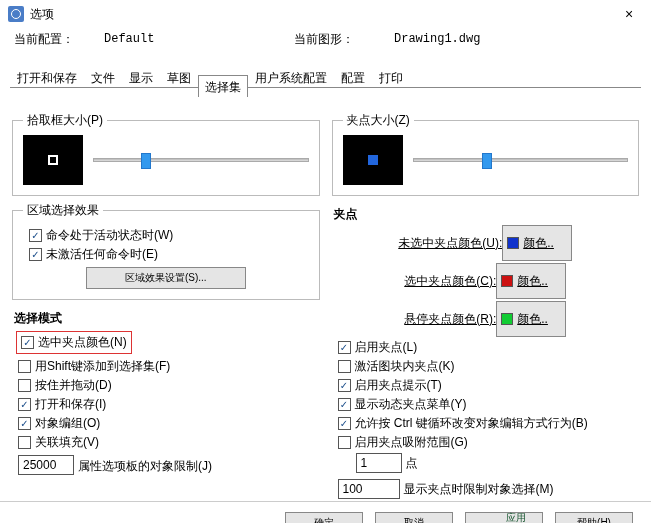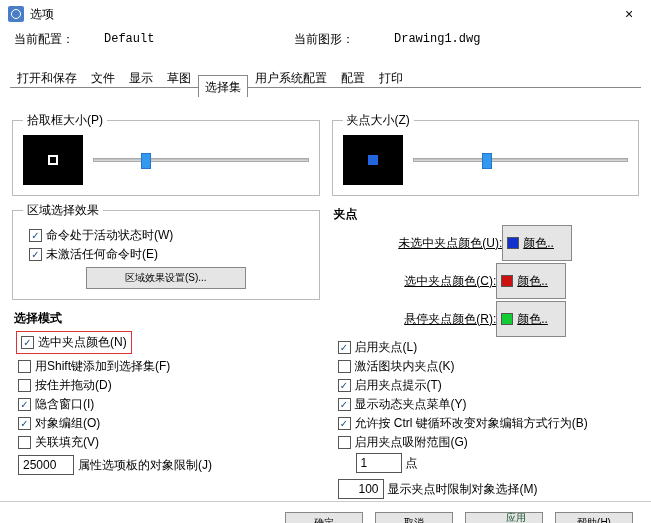--- a/index.html
+++ b/index.html
@@ -105,31 +105,31 @@
       <div class="chkrow">
           <span class="chk"></span>
           <span>用Shift键添加到选择集(F)</span>
         </div>
       <div class="chkrow">
           <span class="chk"></span>
           <span>按住并拖动(D)</span>
         </div>
       <div class="chkrow">
           <span class="chk on"></span>
-          <span>隐含窗口(I)</span>
+          <span>打开和保存(I)</span>
         </div>
       <div class="chkrow">
           <span class="chk on"></span>
           <span>对象编组(O)</span>
         </div>
       <div class="chkrow">
           <span class="chk"></span>
           <span>关联填充(V)</span>
         </div>
-      <div class="chkrow" style="margin-top:4px;">
+      <div class="chkrow" style="margin-top:4px;align-items:flex-end;">
         <input class="txtin" value="25000" style="">
         <span>属性选项板的对象限制(J)</span>
       </div>
     </div>
   </div>
 
   <div class="col">
     <fieldset>
       <legend>夹点大小(Z)</legend>
       <div class="swatchrow">
@@ -189,21 +189,21 @@
         </div>
       <div class="chkrow">
           <span class="chk"></span>
           <span>启用夹点吸附范围(G)</span>
         </div>
       <div class="chkrow" style="padding-left:24px;">
         <input class="txtin" style="width: 46px;" value="1">
         <span>点</span>
       </div>
       <div class="chkrow" style="margin-top:6px;">
-        <input class="txtin" style="width: 46px; text-align: right;" value="100">
+        <input class="txtin" style="width: 62px;" value="100">
         <span>显示夹点时限制对象选择(M)</span>
       </div>
     </div>
   </div>
 </div>
 
 <div class="footer">
   <span class="btn">确定</span>
   <span class="btn">取消</span>
   <span class="btn disabled">应用(A)</span>

